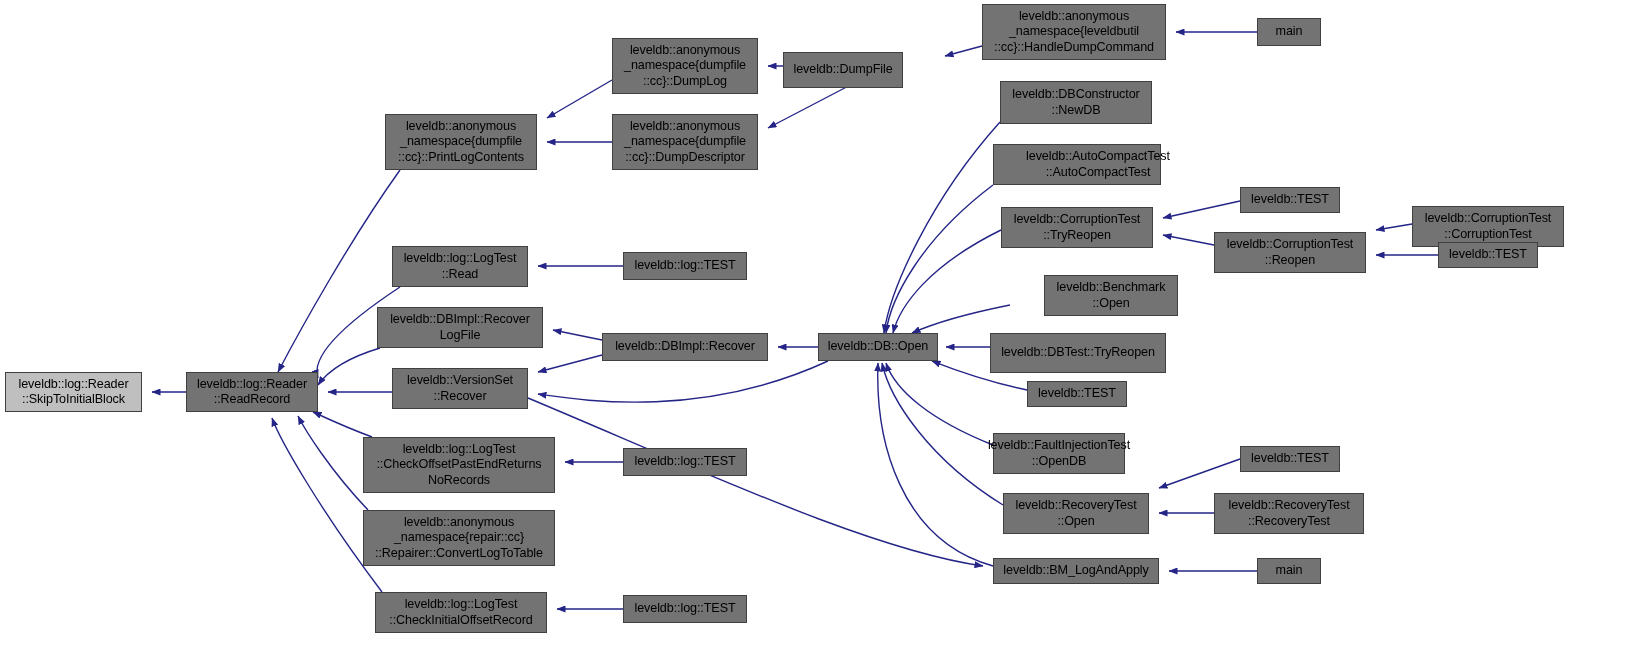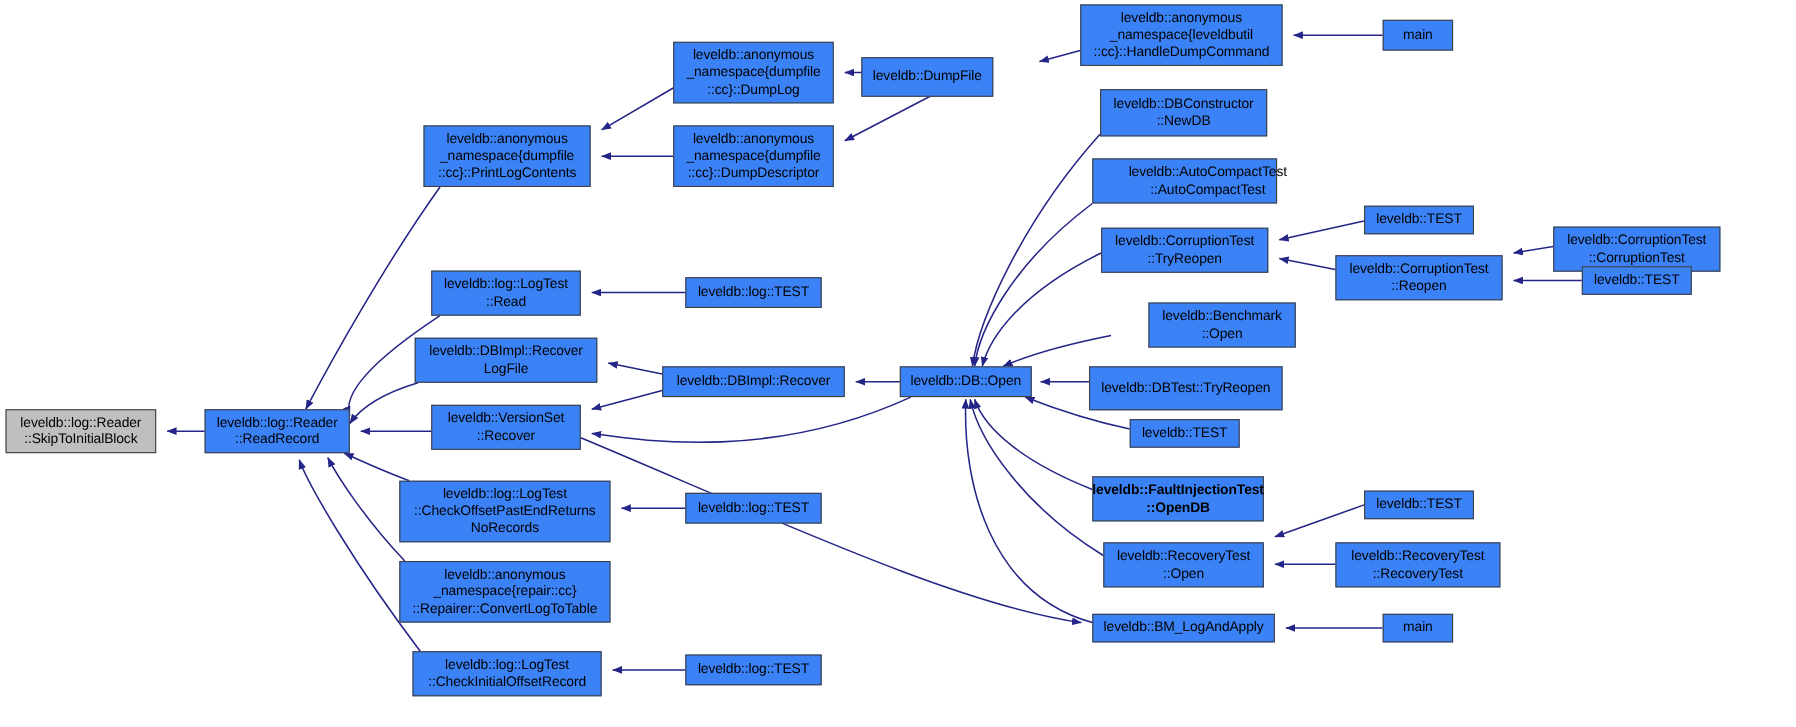--- a/index.html
+++ b/index.html
@@ -22,21 +22,21 @@
     left: 0;
     top: 0;
     width: 1633px;
     height: 661px;
     pointer-events: none;
   }
   .node {
     position: absolute;
     box-sizing: border-box;
     border: 1px solid #404040;
-    background: #3b82f6;
+    background: #737373;
     color: #000000;
     font-size: 12.6px;
     line-height: 15.2px;
     text-align: center;
     display: flex;
     align-items: center;
     justify-content: center;
     white-space: pre-line;
     letter-spacing: -0.1px;
     z-index: 5;
@@ -146,21 +146,21 @@
       <div class="node" style="left: 1240px; top: 187px; width: 100px; height: 26px;">leveldb::TEST</div>
       <div class="node" style="left: 1214px; top: 232px; width: 152px; height: 41px;">leveldb::CorruptionTest
 ::Reopen</div>
       <div class="node" style="left: 1412px; top: 206px; width: 152px; height: 41px;">leveldb::CorruptionTest
 ::CorruptionTest</div>
       <div class="node" style="left: 1438px; top: 242px; width: 100px; height: 26px;">leveldb::TEST</div>
       <div class="node" style="left: 1044px; top: 275px; width: 134px; height: 41px;">leveldb::Benchmark
 ::Open</div>
       <div class="node" style="left: 990px; top: 333px; width: 176px; height: 40px;">leveldb::DBTest::TryReopen</div>
       <div class="node" style="left: 1027px; top: 381px; width: 100px; height: 26px;">leveldb::TEST</div>
-      <div class="node" style="left: 993px; top: 433px; width: 156px; height: 41px; font-weight: bold;">leveldb::FaultInjectionTest
+      <div class="node" style="left: 993px; top: 433px; width: 132px; height: 41px;">leveldb::FaultInjectionTest
 ::OpenDB</div>
       <div class="node" style="left: 1003px; top: 493px; width: 146px; height: 41px;">leveldb::RecoveryTest
 ::Open</div>
       <div class="node" style="left: 1240px; top: 446px; width: 100px; height: 26px;">leveldb::TEST</div>
       <div class="node" style="left: 1214px; top: 493px; width: 150px; height: 41px;">leveldb::RecoveryTest
 ::RecoveryTest</div>
       <div class="node" style="left: 993px; top: 558px; width: 166px; height: 26px;">leveldb::BM_LogAndApply</div>
       <div class="node" style="left: 1257px; top: 558px; width: 64px; height: 26px;">main</div>
     </div>
 

